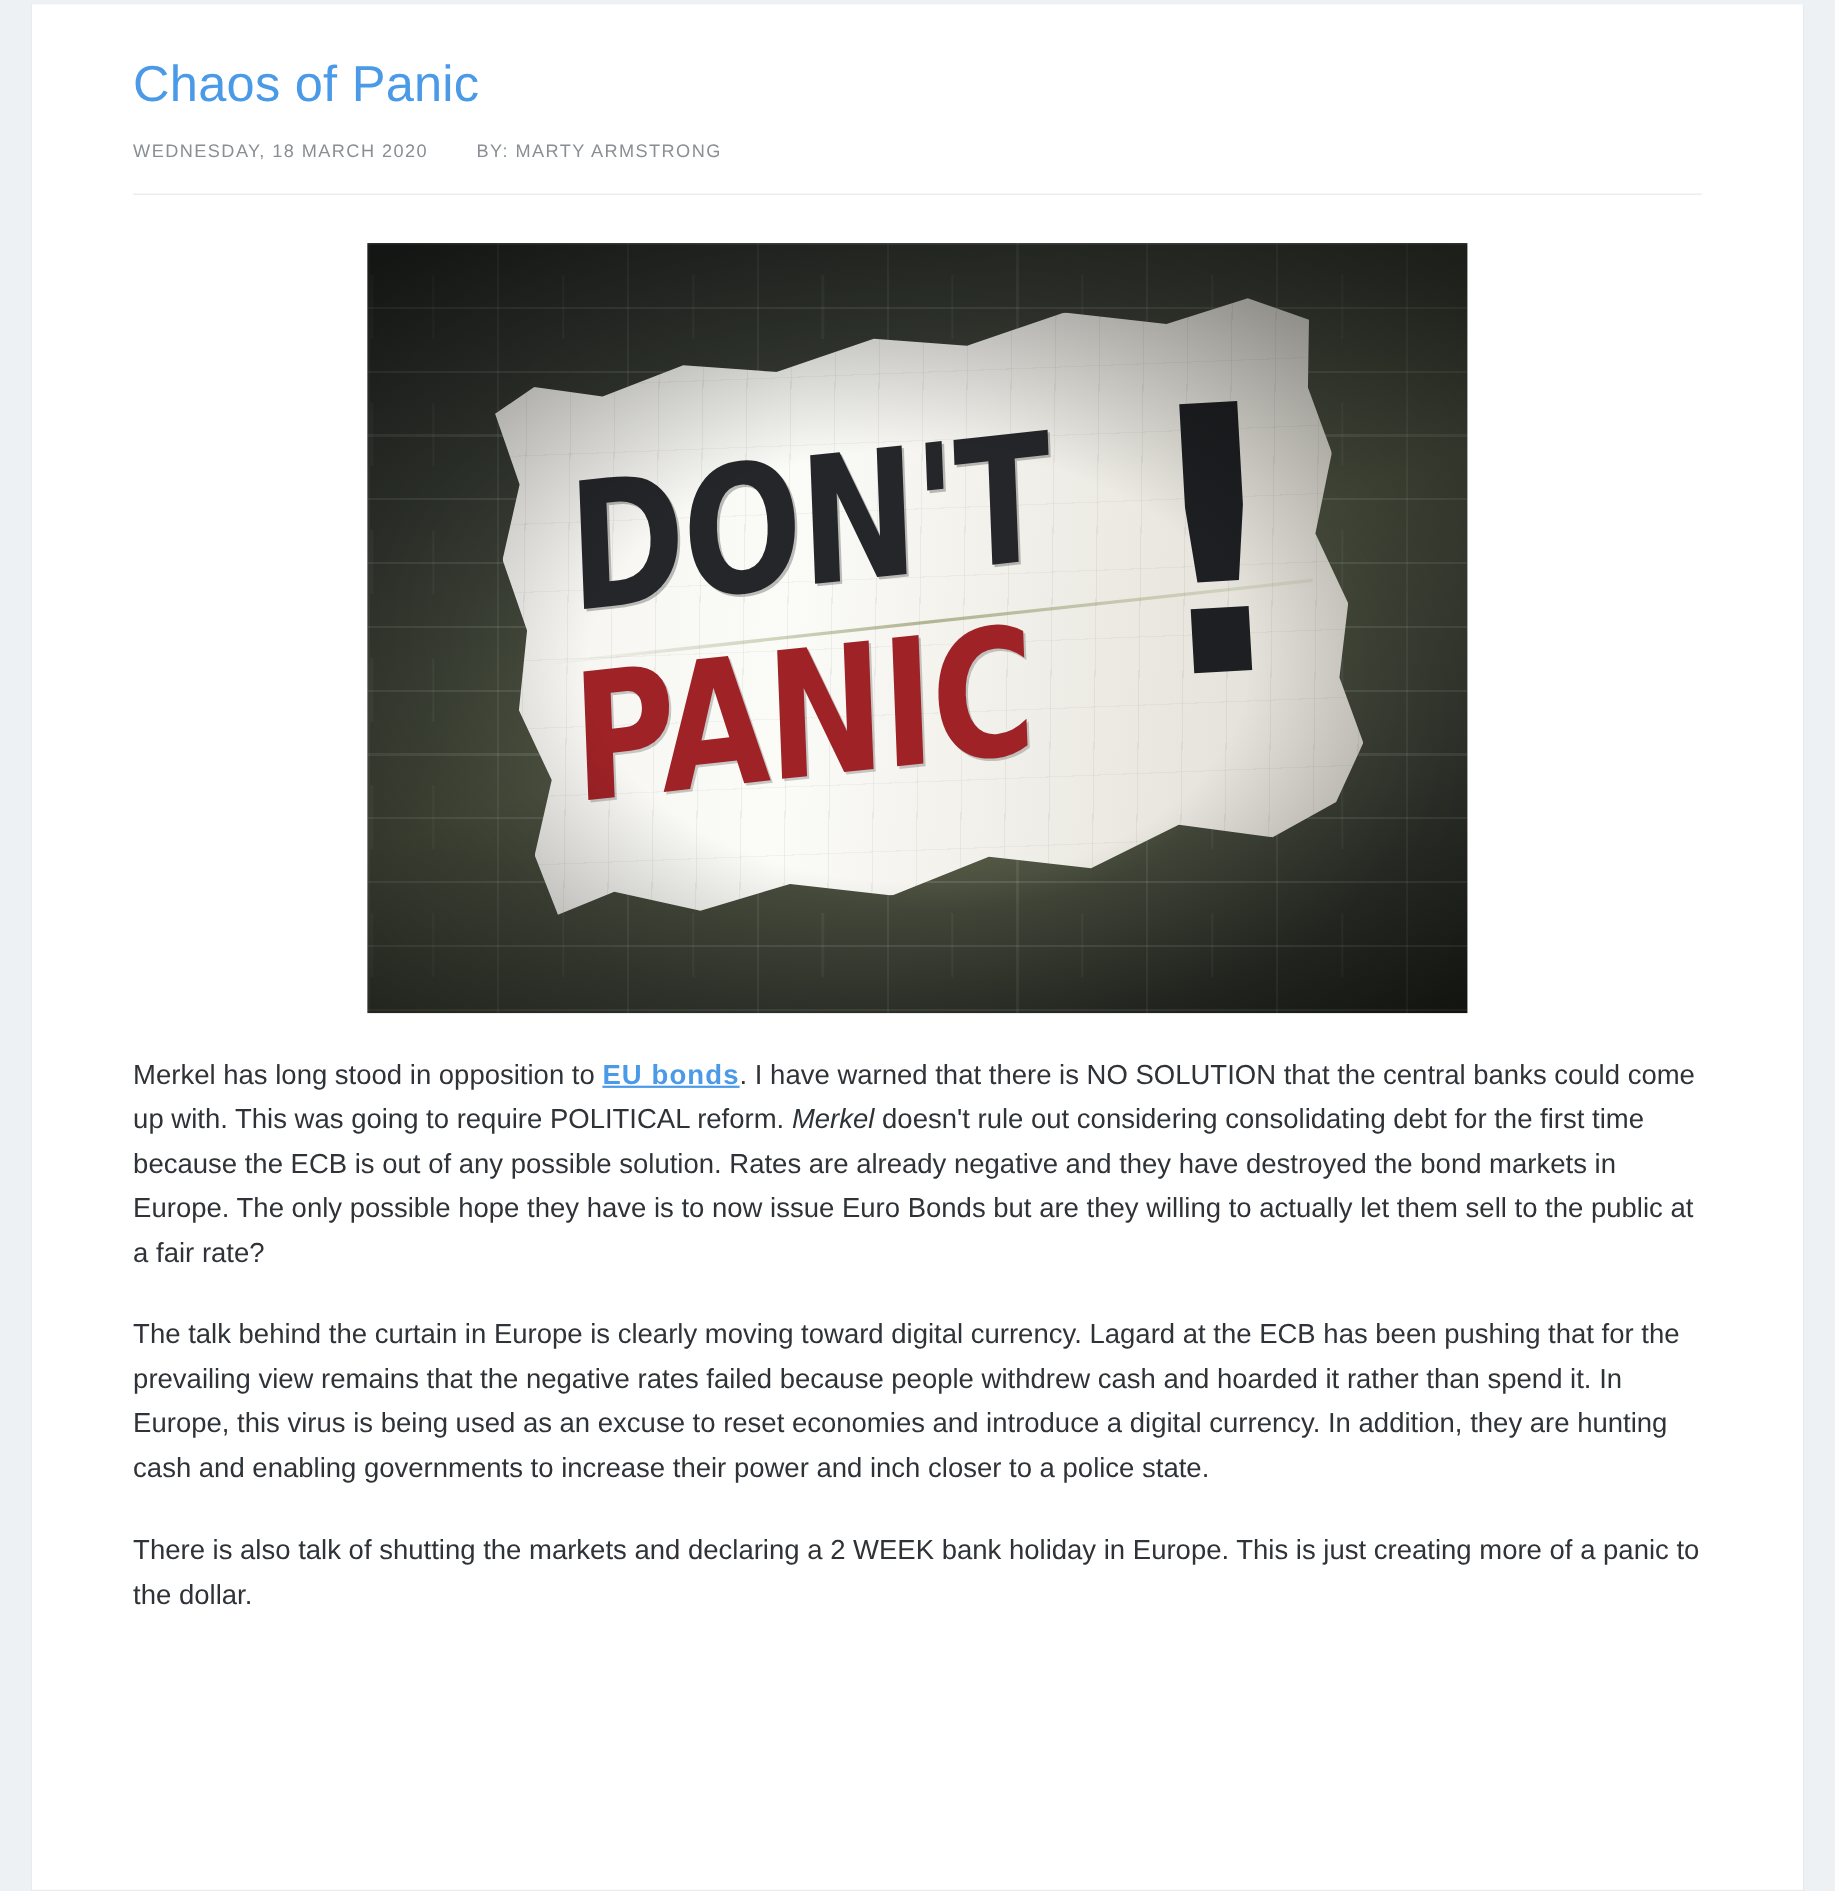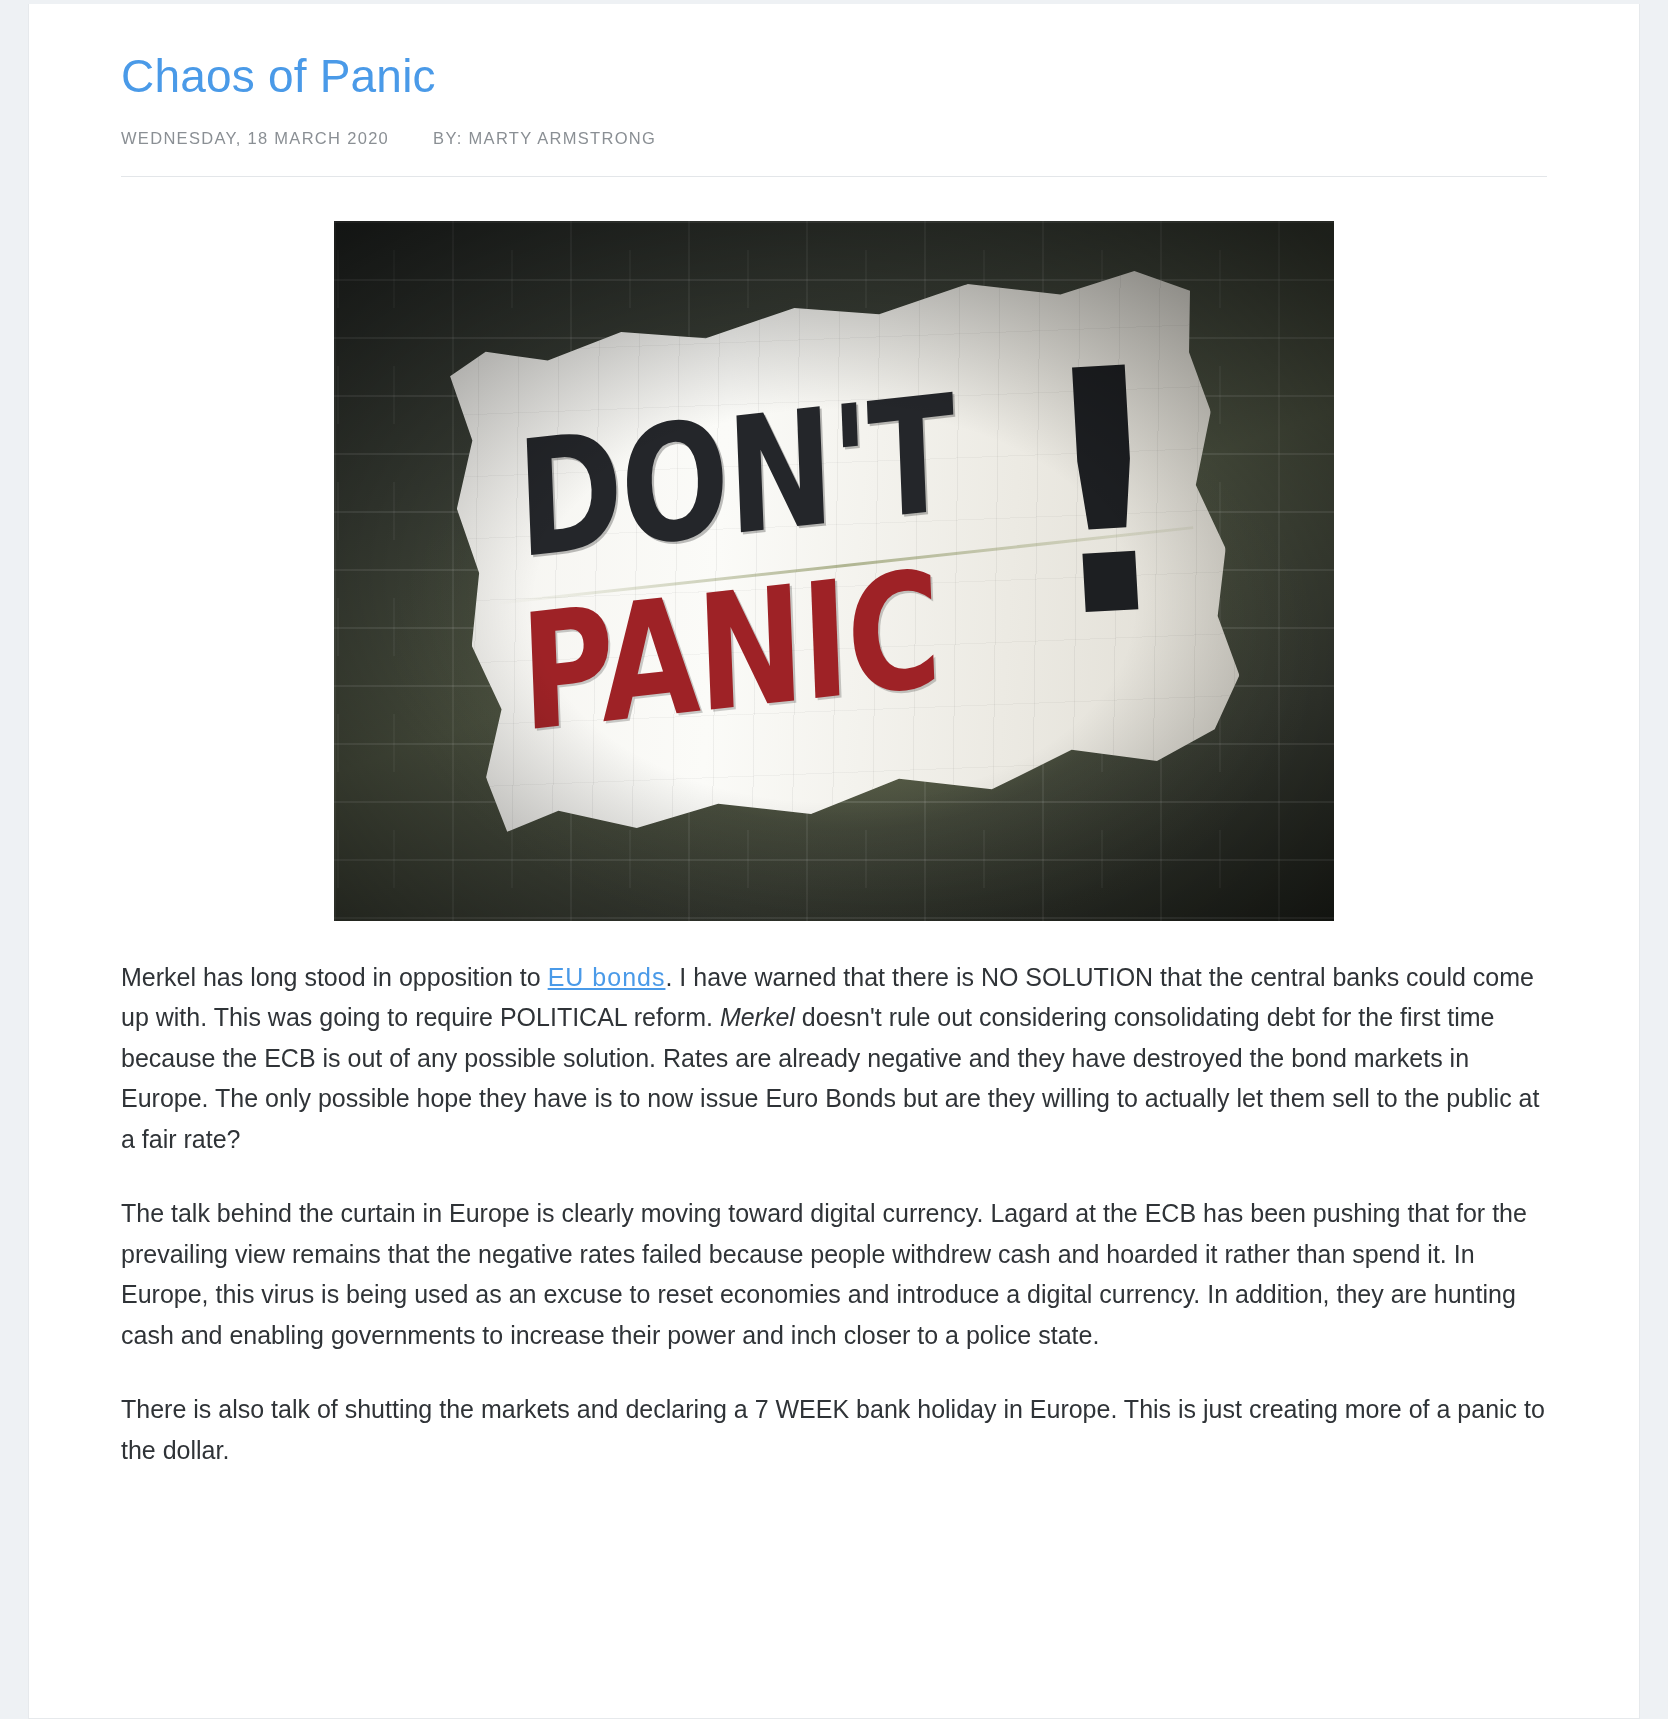--- a/index.html
+++ b/index.html
@@ -166,20 +166,21 @@
     line-height: 1.62;
     color: #2f3337;
     margin: 0 0 34px 0;
     font-weight: 400;
   }
   .article-body p:last-child { margin-bottom: 0; }
   .link {
     color: #4a9ae8;
     text-decoration: underline;
     letter-spacing: 1px;
+    font-weight: bold;
   }
   .b { font-weight: normal; }
   .i { font-style: italic; }
 </style>
 </head>
 <body>
 
 <div class="page">
   <article class="article-card">
 
@@ -205,17 +206,17 @@
       </div>
     </div>
 
     <div class="article-body">
       <p>
         <span>Merkel has long stood in opposition to </span><a class="link" href="#">EU bonds</a><span>. I have warned that there is </span><span class="b">NO SOLUTION</span><span> that the central banks could come up with. This was going to require </span><span class="b">POLITICAL</span><span> reform. </span><span class="i">Merkel</span><span> doesn't rule out considering consolidating debt for the first time because the ECB is out of any possible solution. Rates are already negative and they have destroyed the bond markets in Europe. The only possible hope they have is to now issue Euro Bonds but are they willing to actually let them sell to the public at a fair rate?</span>
       </p>
 
       <p>The talk behind the curtain in Europe is clearly moving toward digital currency. Lagard at the ECB has been pushing that for the prevailing view remains that the negative rates failed because people withdrew cash and hoarded it rather than spend it. In Europe, this virus is being used as an excuse to reset economies and introduce a digital currency. In addition, they are hunting cash and enabling governments to increase their power and inch closer to a police state.</p>
 
-      <p>There is also talk of shutting the markets and declaring a 7 WEEK bank holiday in Europe. This is just creating more of a panic to the dollar.</p>
+      <p>There is also talk of shutting the markets and declaring a 2 WEEK bank holiday in Europe. This is just creating more of a panic to the dollar.</p>
     </div>
 
   </article>
 </div>
 
 </body></html>

